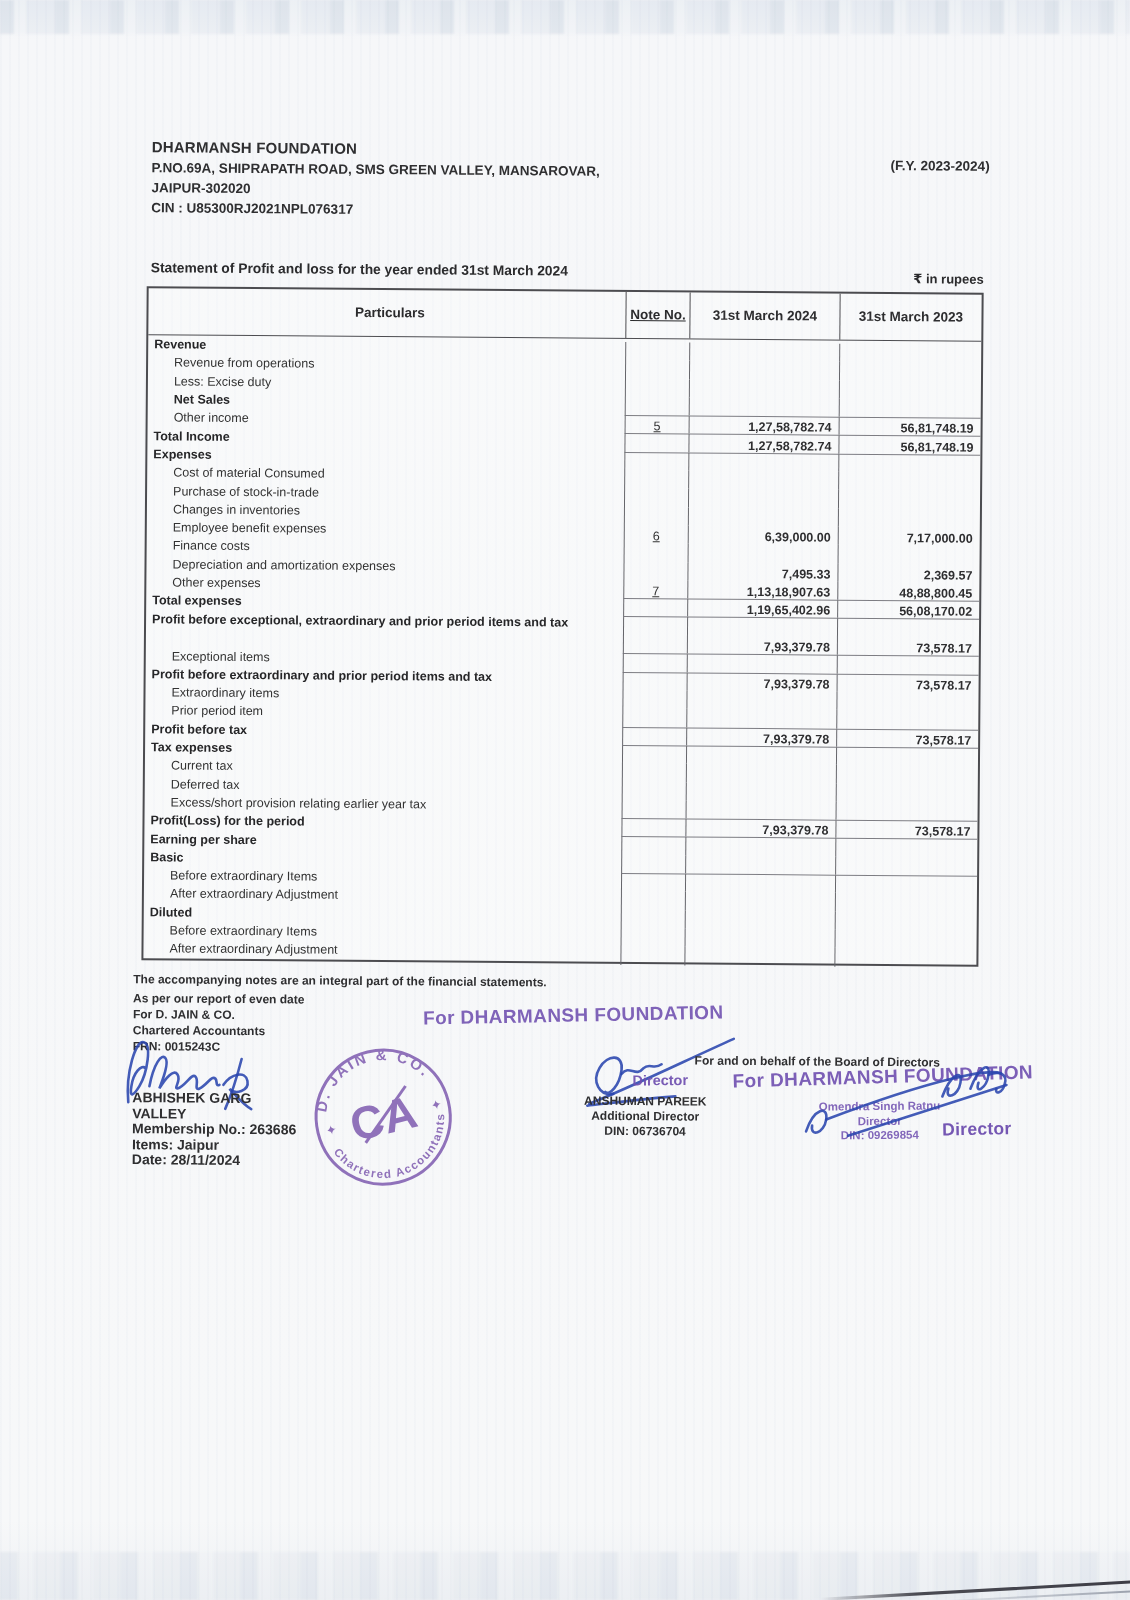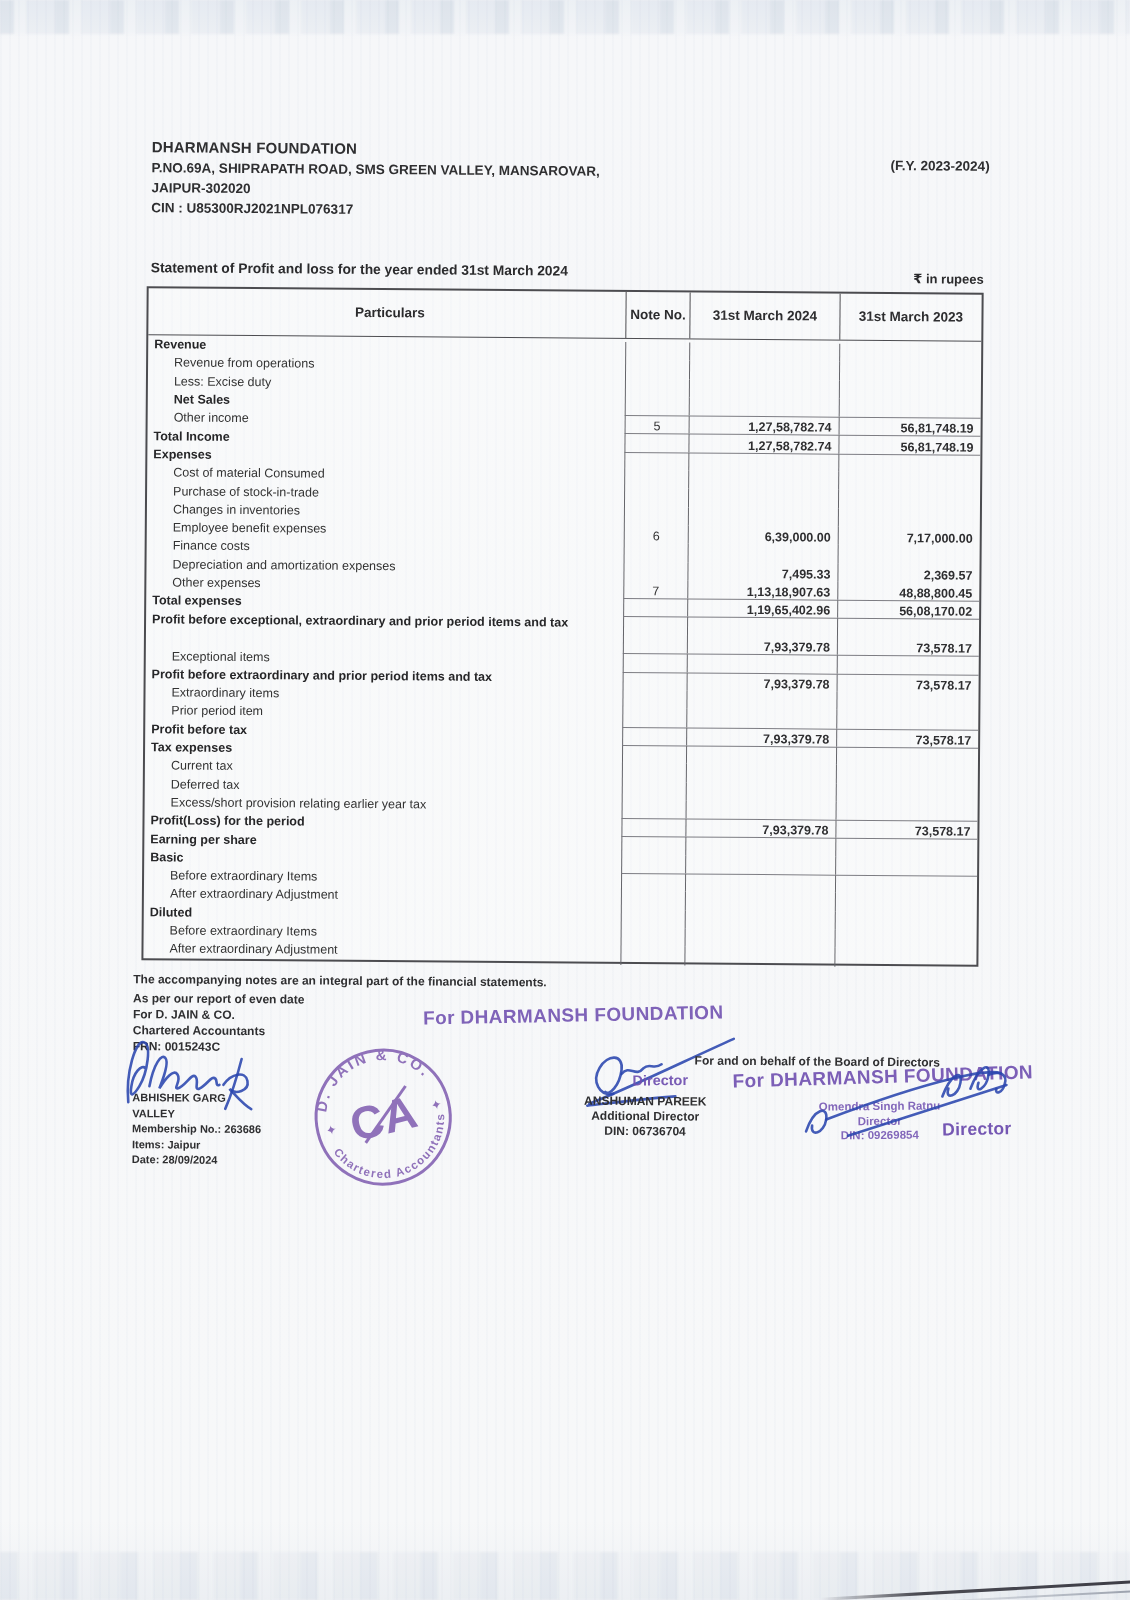--- a/index.html
+++ b/index.html
@@ -37,35 +37,35 @@
   .stmt-title{position:absolute;left:152px;top:260px;font-size:13.8px;font-weight:700;color:#2b2b2d;}
   .rupees{position:absolute;left:835px;top:265px;width:150px;text-align:right;font-size:13px;font-weight:700;color:#2b2b2d;}
 
   
   .pl-table{position:absolute;left:148px;top:286px;width:837px;border:2px solid #4c4c50;background:rgba(255,255,255,.25);box-sizing:border-box;}
   .t-head{display:flex;height:46px;border-bottom:1.5px solid #4c4c50;font-weight:700;color:#2b2b2d;font-size:13.5px;}
   .t-head>div{display:flex;align-items:center;justify-content:center;box-sizing:border-box;text-align:center;line-height:1.15;}
   .t-row{display:flex;height:18.3px;font-size:12.5px;color:#333;}
   .t-row.tall{height:37px;}
   .c-part{width:477px;box-sizing:border-box;padding-left:6px;display:flex;align-items:center;line-height:1.12;}
-  .c-note{width:64px;box-sizing:border-box;border-left:1px solid #66666b;display:flex;align-items:flex-end;justify-content:center;transform:translateY(3px);}
+  .c-note{width:64px;box-sizing:border-box;border-left:1px solid #66666b;display:flex;align-items:flex-end;justify-content:center;transform:translateY(3px);text-decoration:underline;}
   .c-a{width:150px;}
   .c-b{width:142px;}
   .c-a,.c-b{box-sizing:border-box;border-left:1px solid #66666b;display:flex;align-items:flex-end;justify-content:flex-end;padding-right:7px;transform:translateY(3px);font-weight:700;color:#2e2e30;}
   .t-row .c-a,.t-row .c-b{font-weight:700;}
   .b .c-part{font-weight:700;color:#262628;}
   .ind .c-part{padding-left:26px;}
   .tall .c-part{align-items:flex-start;padding-top:3px;}
   .rule .c-a,.rule .c-b,.rule .c-note{border-top:1px solid #7d7d83;}
   .t-head .c-note,.t-head .c-a,.t-head .c-b{transform:none;align-items:center;justify-content:center;padding-right:0;border-left:1.2px solid #4c4c50;}
 
   
   .notes-line{position:absolute;left:140px;top:972px;font-size:12px;font-weight:700;color:#2f2f31;}
   .auditor{position:absolute;left:140px;top:990px;font-size:12px;font-weight:700;color:#2f2f31;line-height:16px;}
-  .partner{position:absolute;left:140px;top:1090px;font-size:11px;font-weight:700;color:#2f2f31;line-height:15.5px;}
+  .partner{position:absolute;left:140px;top:1090px;font-size:14px;font-weight:700;color:#2f2f31;line-height:15.5px;}
 
   .sig{position:absolute;}
   .sig path{fill:none;stroke:#2a46ae;stroke-width:2.6;stroke-linecap:round;opacity:.88;}
 
   .stamp-purple{color:#6f4fb0;font-weight:700;}
   .stamp1{position:absolute;left:430px;top:1001px;font-size:19px;letter-spacing:.4px;transform:rotate(-1.6deg);opacity:.88;}
   .stamp2{position:absolute;left:740px;top:1060px;font-size:19px;letter-spacing:.4px;transform:rotate(-2.2deg);opacity:.9;}
   .behalf{position:absolute;left:702px;top:1049px;font-size:12px;font-weight:700;color:#2f2f31;}
   .dir1-stamp{position:absolute;left:640px;top:1068px;font-size:14.5px;transform:rotate(-1deg);opacity:.92;}
   .dir1-block{position:absolute;left:578px;top:1090px;width:150px;text-align:center;font-size:12px;font-weight:700;color:#2f2f31;line-height:15px;}
@@ -319,21 +319,21 @@
     <path d="M29,58 C33,36 41,24 45,30 C49,36 41,54 39,60 C45,50 53,40 57,46 C61,52 53,60 57,60 C65,58 71,44 75,48 C79,52 73,62 79,60 C87,56 91,46 95,50 C97,52 95,58 99,56"></path>
     <path d="M121,30 C117,46 111,66 105,80"></path>
     <path d="M103,56 C111,44 125,42 127,52 C129,62 115,66 109,60 C115,66 123,76 131,80"></path>
   </svg>
 
   <div class="partner">
     <div>ABHISHEK GARG</div>
     <div>VALLEY</div>
     <div>Membership No.: 263686</div>
     <div>Items: Jaipur</div>
-    <div>Date: 28/09/2024</div>
+    <div>Date: 28/11/2024</div>
   </div>
 
   <svg class="ca-stamp" width="150" height="150" viewBox="0 0 150 150">
     <defs>
       <path id="arcTop" d="M 18,75 A 57,57 0 0 1 132,75"></path>
       <path id="arcBot" d="M 14,75 A 61,61 0 0 0 136,75"></path>
     </defs>
     <circle cx="75" cy="75" r="67" stroke-width="3"></circle>
     <text font-size="15" font-weight="700" letter-spacing="2.5">
       <textPath href="#arcTop" startOffset="10%">D. JAIN &amp; CO.</textPath>

